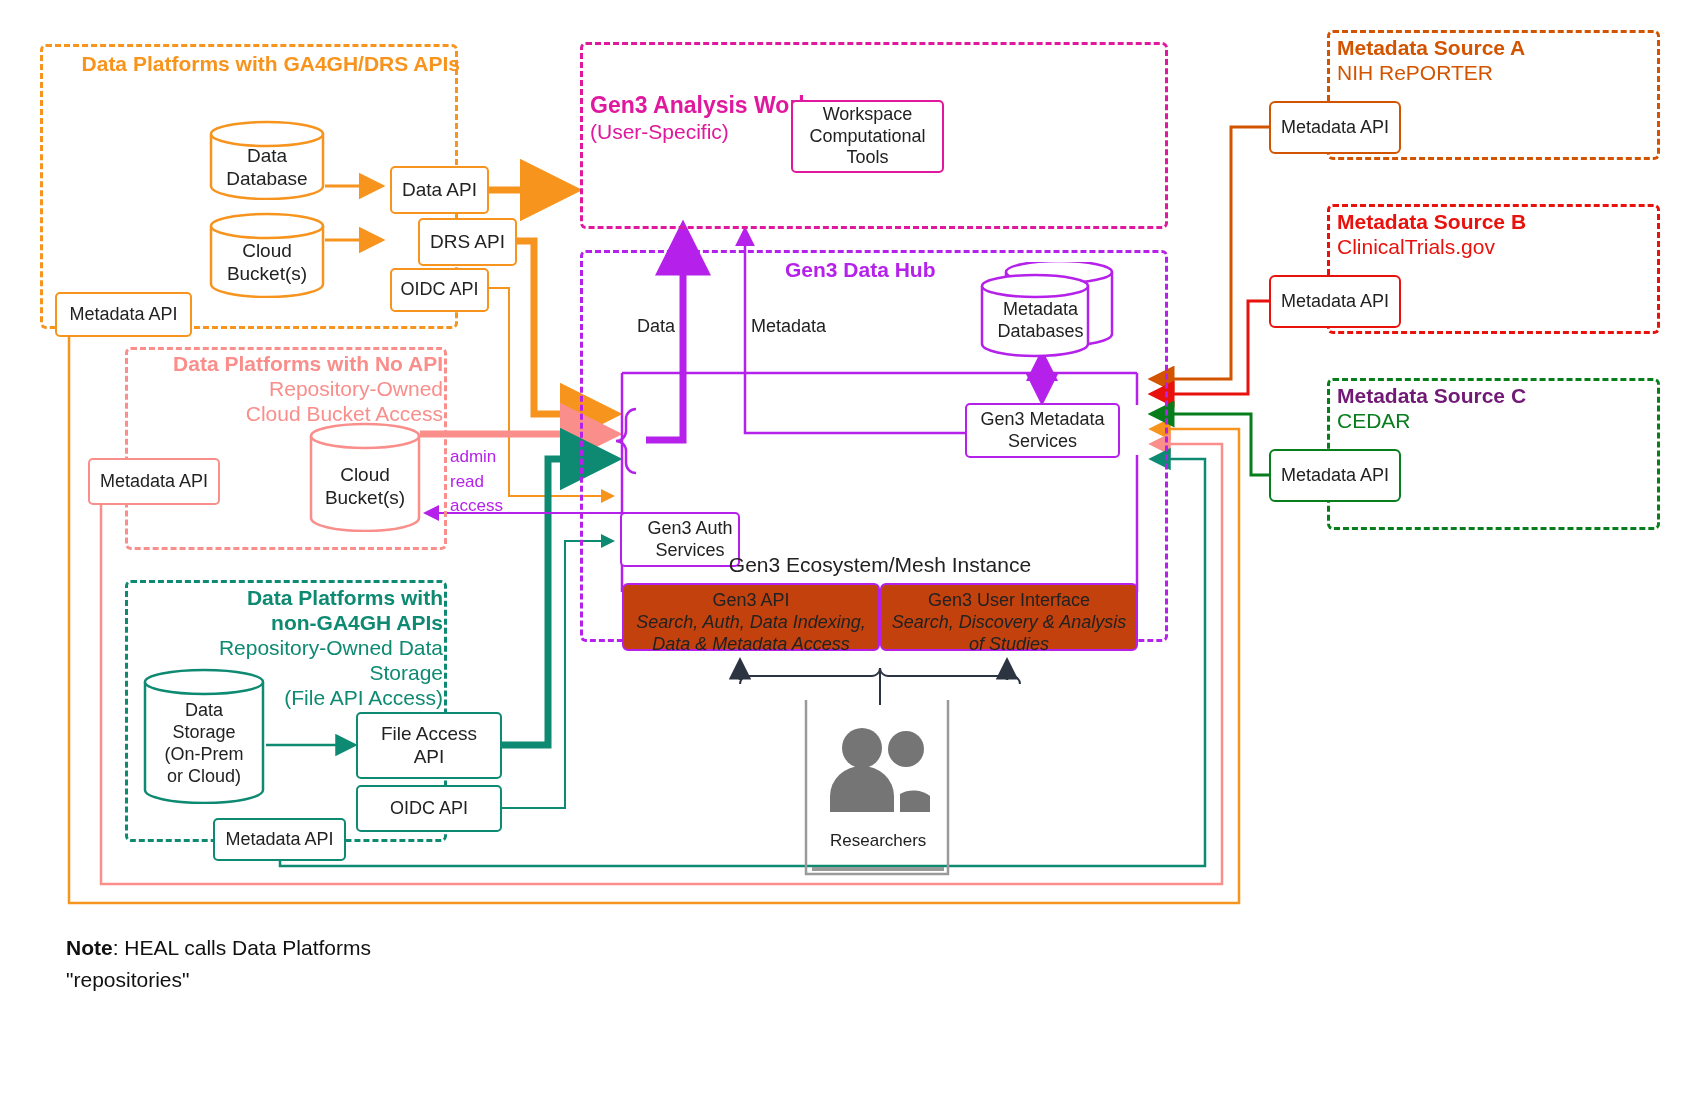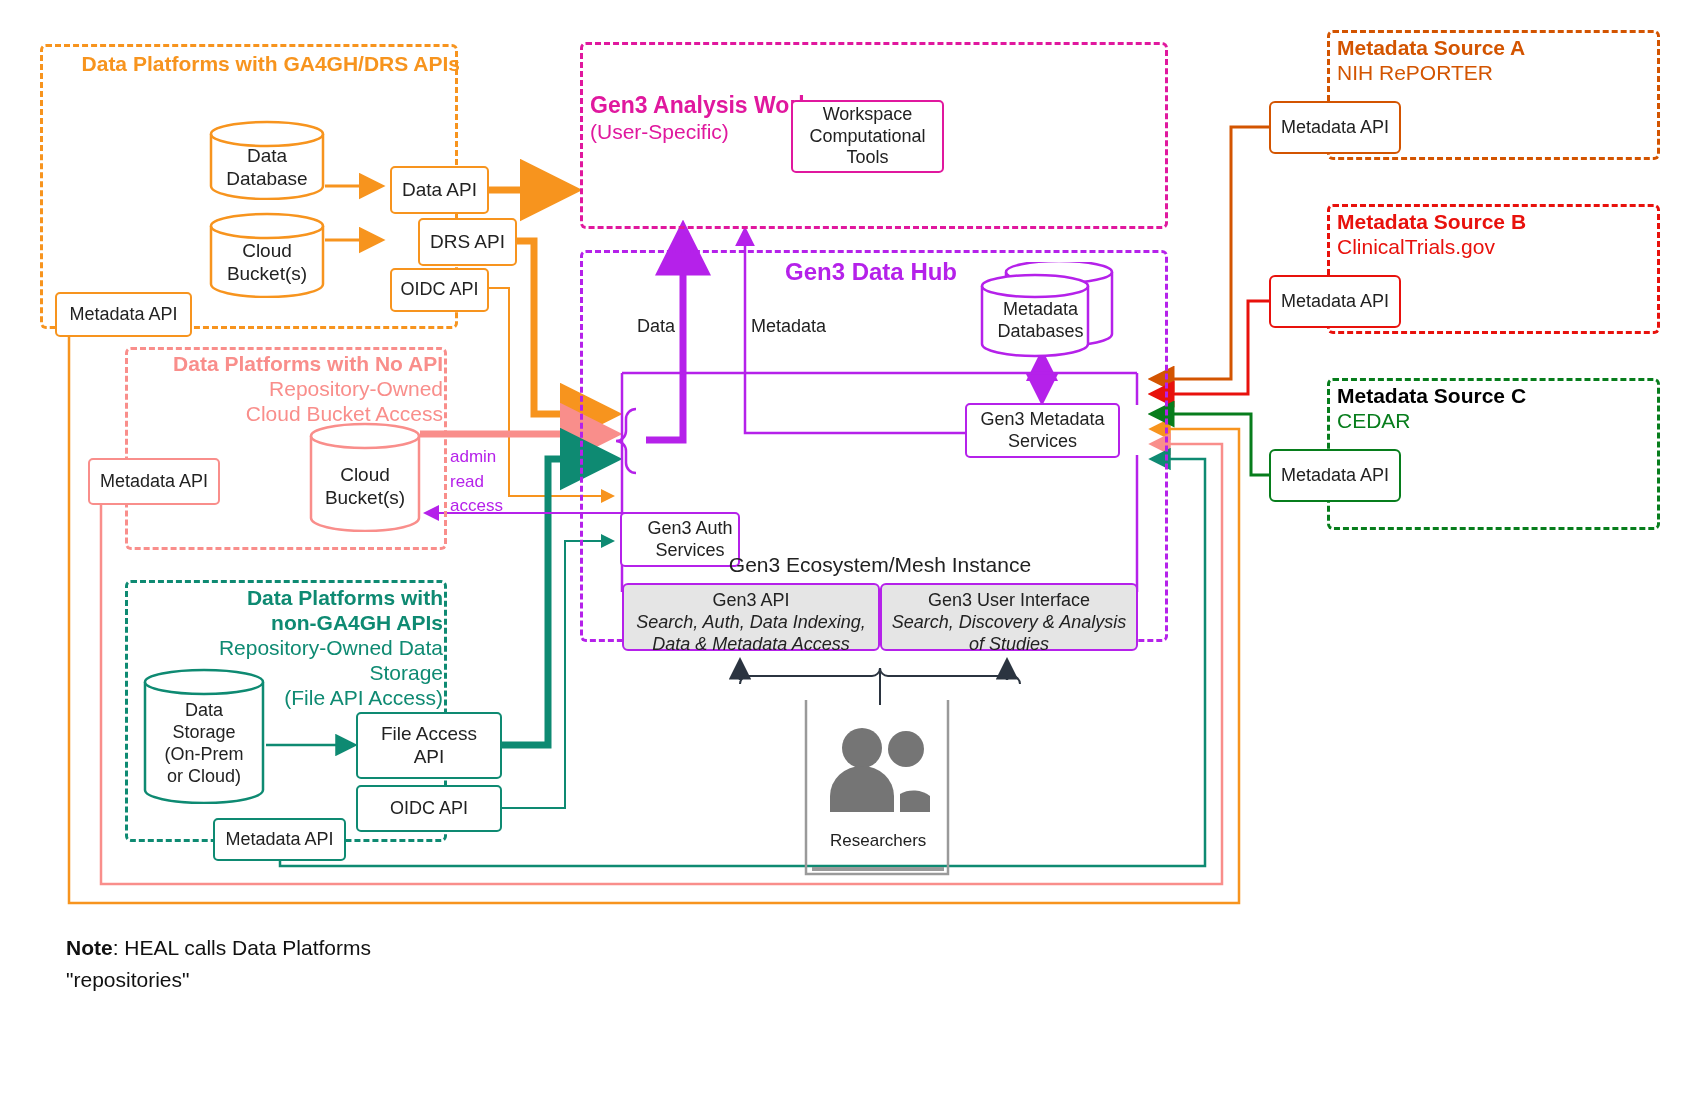--- a/index.html
+++ b/index.html
@@ -15,25 +15,25 @@
         border-radius:5px;display:flex;align-items:center;justify-content:center;text-align:center;
         font-size:19px;color:#222;line-height:1.2;}
   .node.sq{border-radius:6px;}
 
   .cyl{position:absolute;box-sizing:border-box;display:flex;align-items:center;justify-content:center;
        text-align:center;font-size:19px;color:#222;line-height:1.22;}
 
   .lbl{position:absolute;font-size:18px;color:#222;}
   .lbl-sm{position:absolute;font-size:17px;color:#222;}
 
-  .hub-title{position:absolute;font-weight:bold;font-size:24px;color:#b521ea;}
+  .hub-title{position:absolute;font-weight:bold;font-size:21px;color:#b521ea;}
   .ws-title{position:absolute;font-weight:bold;font-size:23px;color:#e0189e;line-height:1.2;margin-top:40px;}
   .ws-sub{font-weight:normal;font-size:21px;}
 
-  .mesh{position:absolute;box-sizing:border-box;border:2.5px solid #b521ea;border-radius:6px;background:#e5e5e5;}
+  .mesh{position:absolute;box-sizing:border-box;border:2.5px solid #b521ea;border-radius:6px;background:#c2410c;}
   .mesh-label{position:absolute;font-size:21px;color:#222;text-align:center;width:100%;}
 
   .note{position:absolute;font-size:21px;color:#111;line-height:1.5;}
 
   .italic{font-style:italic;}
   .researchers-lbl{position:absolute;font-size:17px;color:#222;}
 </style>
 </head>
 <body>
 
@@ -287,21 +287,21 @@
   </div>
 
   <div class="grp" style="left:1327px;top:204px;width:333px;height:130px;border-color:#e8110c;"></div>
   <div class="grp-title" style="left:1337px;top:210px;color:#e8110c;">Metadata Source B</div>
   <div class="grp-title grp-sub" style="left:1337px;top:235px;color:#e8110c;">ClinicalTrials.gov</div>
   <div class="node sq" style="left:1269px;top:275px;width:132px;height:53px;border-color:#e8110c;font-size:18px;">
     <span>Metadata API</span>
   </div>
 
   <div class="grp" style="left:1327px;top:378px;width:333px;height:152px;border-color:#077d1c;"></div>
-  <div class="grp-title" style="left:1337px;top:384px;color:#000000;">Metadata Source C</div>
+  <div class="grp-title" style="left:1337px;top:384px;color:#701a75;">Metadata Source C</div>
   <div class="grp-title grp-sub" style="left:1337px;top:409px;color:#077d1c;">CEDAR</div>
   <div class="node sq" style="left:1269px;top:449px;width:132px;height:53px;border-color:#077d1c;font-size:18px;">
     <span>Metadata API</span>
   </div>
 
   <div class="note" style="left:66px;top:932px;width:520px;">
     <span style="font-weight:bold;">Note</span><span>: HEAL calls Data Platforms</span><br>
     <span>"repositories"</span>
   </div>
 

